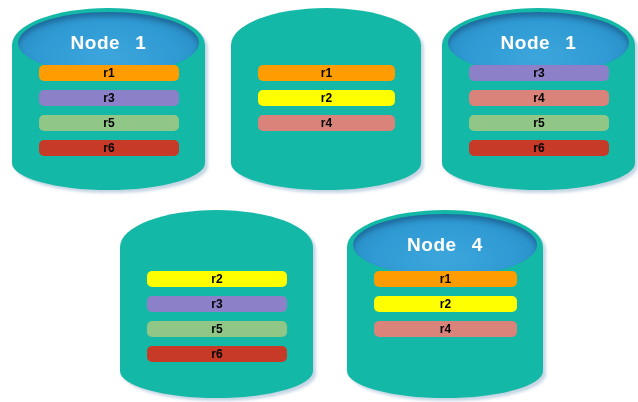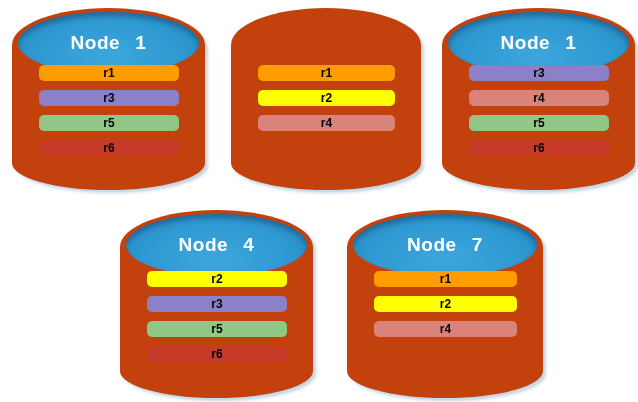--- a/index.html
+++ b/index.html
@@ -11,21 +11,21 @@
   .canvas {
     position: relative;
     width: 638px;
     height: 402px;
     background: #ffffff;
     overflow: hidden;
   }
   
   .cylinder {
     position: absolute;
-    background: #c2410c;
+    background: #14b8a6;
     border-radius: 50% 50% 50% 50% / 37px 37px 27px 27px;
     box-shadow: 3px 3px 3px rgba(150, 180, 205, 0.55);
     text-decoration: underline;
   }
   .node-1 { left: 12px;  top: 8px;   width: 193px; height: 182px; }
   .node-2 { left: 231px; top: 8px;   width: 190px; height: 182px; }
   .node-3 { left: 442px; top: 8px;   width: 193px; height: 182px; }
   .node-4 { left: 120px; top: 210px; width: 193px; height: 188px; }
   .node-5 { left: 347px; top: 210px; width: 196px; height: 188px; }
 
@@ -105,34 +105,31 @@
     </div>
     <div class="bars">
         <div class="bar" style="background: rgb(140, 128, 200);">r3</div>
         <div class="bar" style="background: rgb(217, 131, 122);">r4</div>
         <div class="bar" style="background: rgb(144, 199, 135);">r5</div>
         <div class="bar" style="background: rgb(199, 58, 39);">r6</div>
       </div>
   </div>
 
   <div class="cylinder node-4 row2">
-    <div class="cap">
-      <span class="cap-label">Node 4</span>
-    </div>
     <div class="bars">
         <div class="bar" style="background: rgb(255, 255, 0);">r2</div>
         <div class="bar" style="background: rgb(140, 128, 200);">r3</div>
         <div class="bar" style="background: rgb(144, 199, 135);">r5</div>
         <div class="bar" style="background: rgb(199, 58, 39);">r6</div>
       </div>
   </div>
 
   <div class="cylinder node-5 row2">
     <div class="cap">
-      <span class="cap-label">Node 7</span>
+      <span class="cap-label">Node 4</span>
     </div>
     <div class="bars">
         <div class="bar" style="background: rgb(255, 156, 0);">r1</div>
         <div class="bar" style="background: rgb(255, 255, 0);">r2</div>
         <div class="bar" style="background: rgb(217, 131, 122);">r4</div>
       </div>
   </div>
 
 </div>
 

